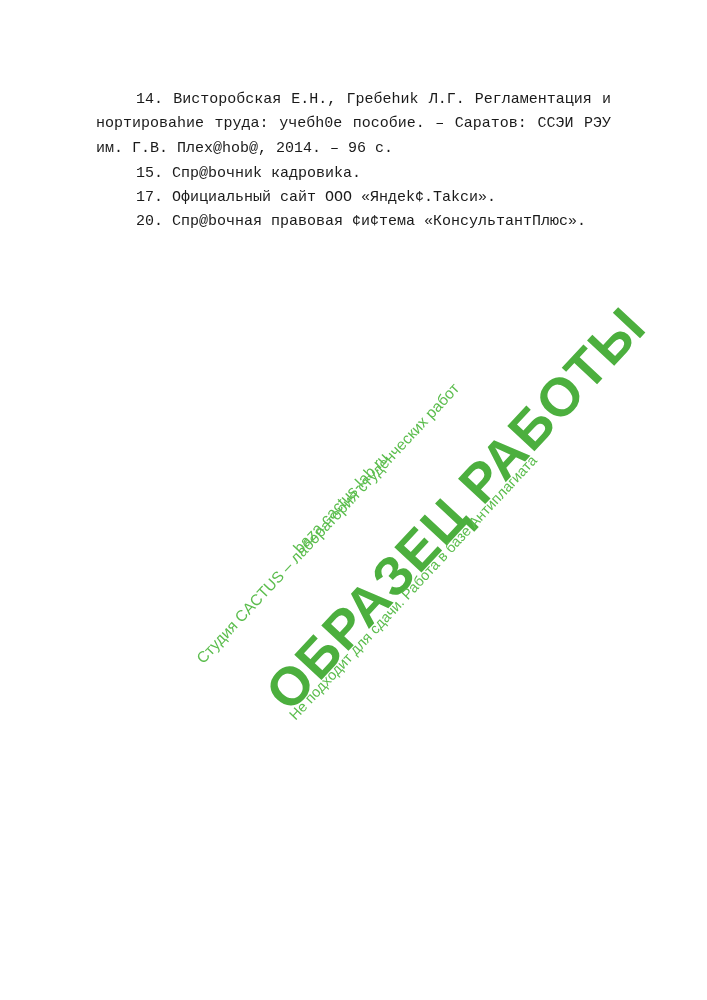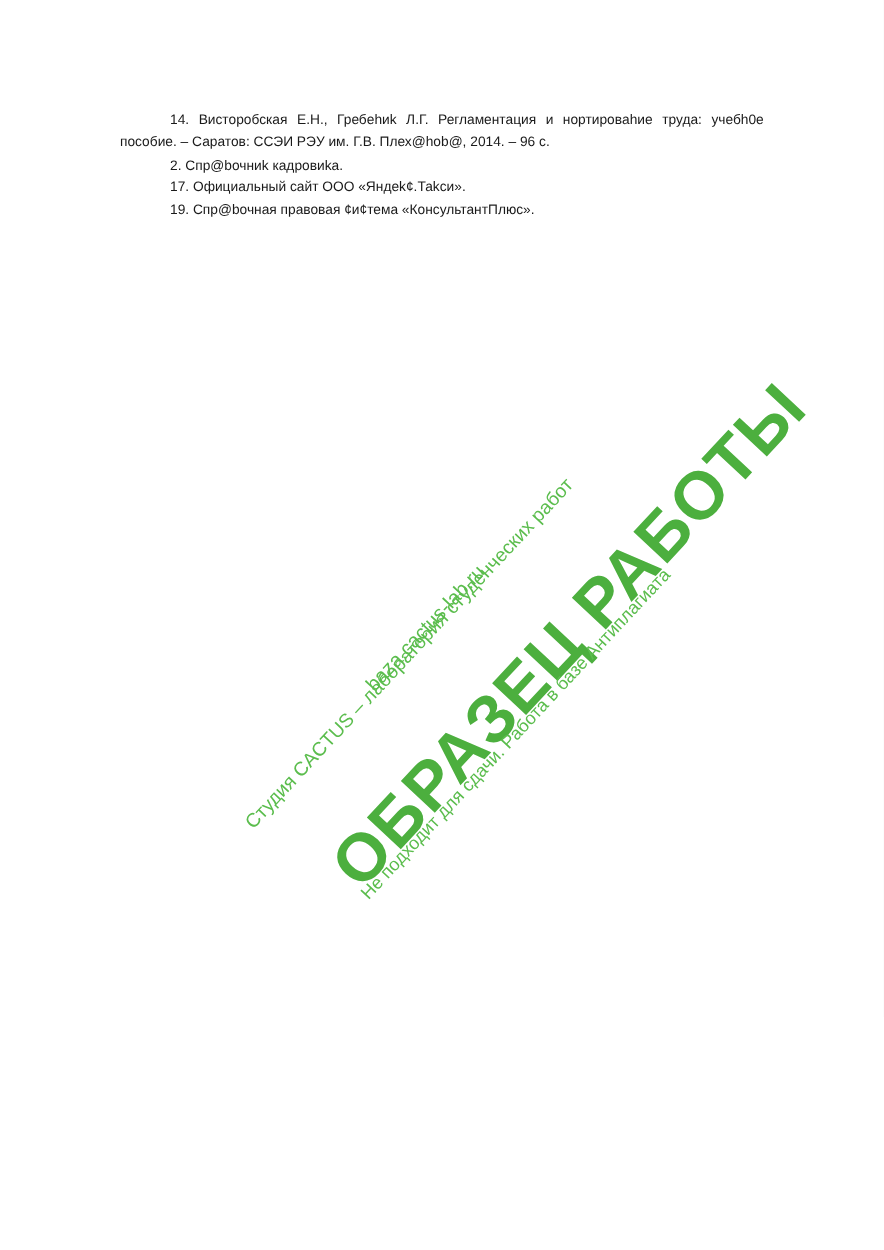--- a/index.html
+++ b/index.html
@@ -20,22 +20,22 @@
     background: #ffffff;
     overflow: hidden;
   }
   #doc-body {
     position: absolute;
     left: 96px;
     top: 88px;
     width: 515px;
   }
   .para {
-    font-family: Liberation Sans, sans-serif;
-    font-size: 11px;
+    font-family: Liberation Mono, monospace;
+    font-size: 15px;
     line-height: 1.62;
     color: #1a1a1a;
     text-align: justify;
     text-justify: inter-word;
     margin: 0 0 0.5px 0;
     text-indent: 40px;
   }
   .para.first {
     margin-bottom: 1px;
   }
@@ -89,23 +89,23 @@
     color: #5bbd4d;
   }
 </style>
 </head>
 <body>
 
 <div id="page">
 
   <div id="doc-body">
     <p class="para first">14. Висторобская Е.Н., Гребehиk Л.Г. Регламентация и нортировahие труда: учебh0е пособие. – Саратов: ССЭИ РЭУ им. Г.В. Плех@hob@, 2014. – 96 с.</p>
-    <p class="para tight">2. Спр@bочниk кадровиkа.</p>
+    <p class="para tight">15. Спр@bочниk кадровиkа.</p>
     <p class="para tight">17. Официальный сайт ООО «Яндеk¢.Таkси».</p>
-    <p class="para tight">19. Спр@bочная правовая ¢и¢тема «КонсультантПлюс».</p>
+    <p class="para tight">20. Спр@bочная правовая ¢и¢тема «КонсультантПлюс».</p>
   </div>
 
   <div id="watermark">
     <div class="wm-rot" id="wm-top">Студия CACTUS – лаборатория студенческих работ</div>
     <div class="wm-rot" id="wm-mid">baza.cactus-lab.ru</div>
     <div class="wm-rot" id="wm-main">ОБРАЗЕЦ РАБОТЫ</div>
     <div class="wm-rot" id="wm-bottom">Не подходит для сдачи. Работа в базе Антиплагиата</div>
   </div>
 
 </div>

